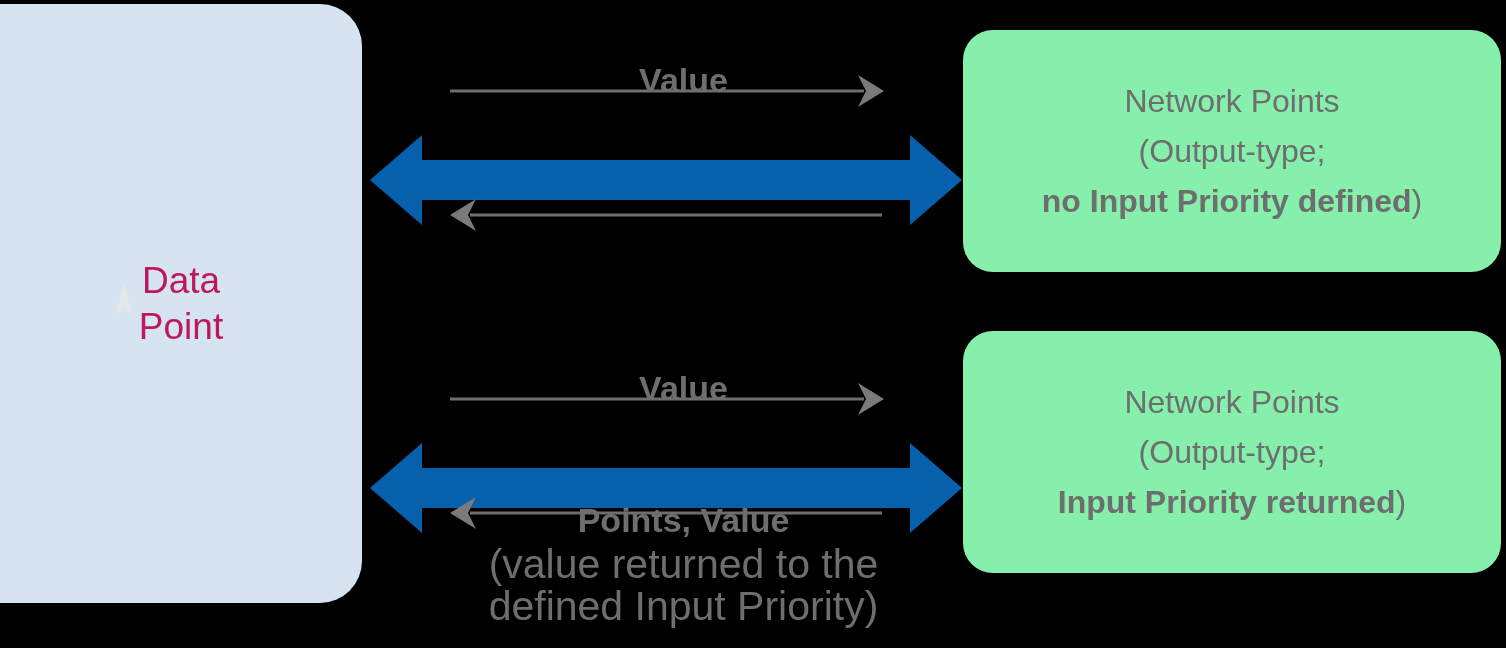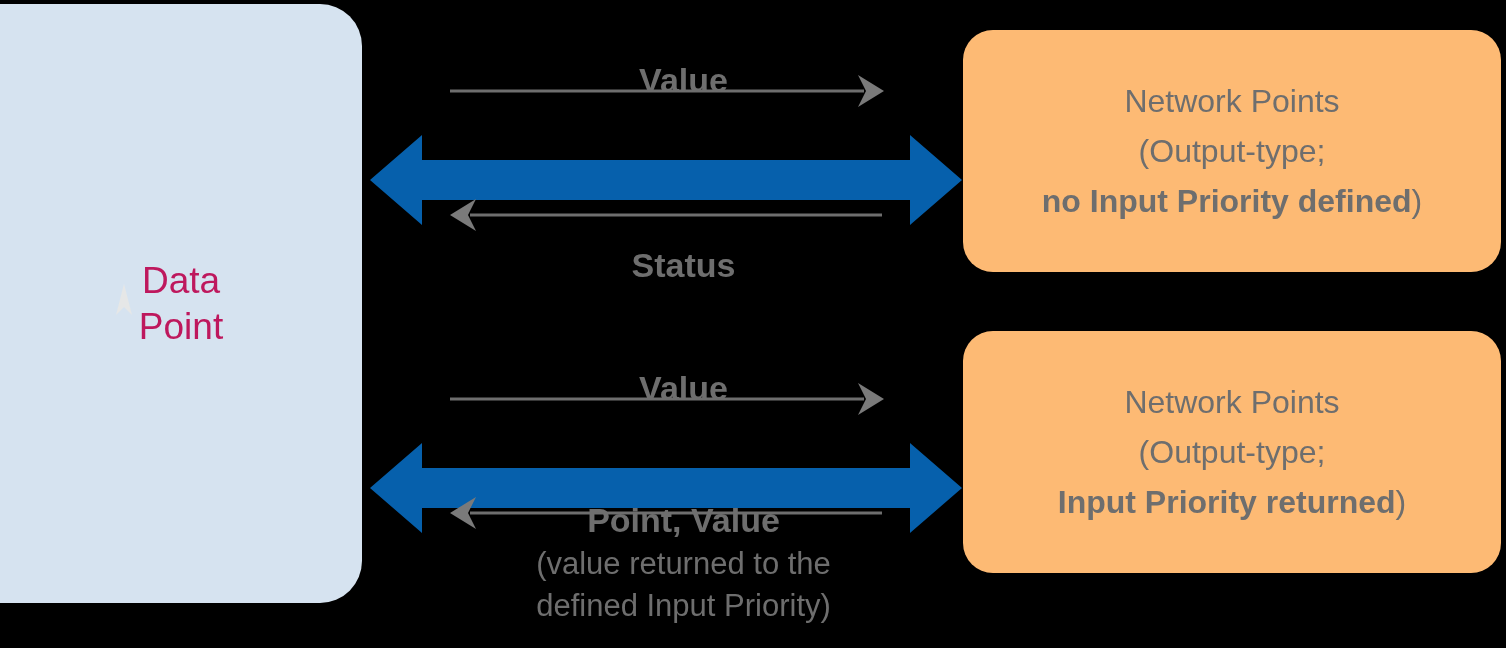--- a/index.html
+++ b/index.html
@@ -33,21 +33,21 @@
     top: 4px;
     width: 404px;
     height: 599px;
     background: #d6e3f0;
     border-radius: 42px;
   }
 
   .box-network {
     width: 538px;
     height: 242px;
-    background: #fdba74;
+    background: #86efac;
     border-radius: 30px;
     left: 963px;
   }
   .box-network.top    { top: 30px; }
   .box-network.bottom { top: 331px; }
 
   
   .dp-text {
     color: #be185d;
     font-size: 37px;
@@ -92,21 +92,21 @@
     width: 615px;
     left: 16px;
     white-space: pre-line;
   }
   .cap-strong {
     font-size: 34px;
     font-weight: 700;
     line-height: 40px;
   }
   .cap-note {
-    font-size: 31px;
+    font-size: 41px;
     font-weight: 400;
     line-height: 42px;
   }
 
   .cap-value-top    { top: 30px;  }
   .cap-status-top   { top: 215px; }
   .cap-value-bot    { top: 30px;  }
   .cap-status-bot   { top: 162px; }
   .cap-note-bot     { top: 205px; }
 </style>
@@ -160,21 +160,20 @@
                  L62 170 L62 195 Z" fill="#0660ac"></path>
       </g>
 
       <g>
         <line x1="110" y1="185" x2="522" y2="185" stroke="#6e6e6e" stroke-width="3"></line>
         <path d="M116 169 L90 185 L116 201 L108 185 Z" fill="#7a7a7a"></path>
       </g>
     </svg>
 
     <div class="cap cap-strong cap-value-top">Value</div>
-    <div class="cap cap-strong cap-status-top">Status</div>
   </div>
 
   <div class="arrow-group bottom-group">
 
     <svg class="arrow-svg" width="615" height="245" viewBox="0 0 615 245" xmlns="http://www.w3.org/2000/svg">
 
       <g>
         <line x1="90" y1="61" x2="504" y2="61" stroke="#6e6e6e" stroke-width="3"></line>
         <path d="M498 45 L524 61 L498 77 L506 61 Z" fill="#7a7a7a"></path>
       </g>
@@ -188,18 +187,18 @@
                  L62 170 L62 195 Z" fill="#0660ac"></path>
       </g>
 
       <g>
         <line x1="110" y1="175" x2="522" y2="175" stroke="#6e6e6e" stroke-width="3"></line>
         <path d="M116 159 L90 175 L116 191 L108 175 Z" fill="#7a7a7a"></path>
       </g>
     </svg>
 
     <div class="cap cap-strong cap-value-bot">Value</div>
-    <div class="cap cap-strong cap-status-bot">Point, Value</div>
+    <div class="cap cap-strong cap-status-bot">Points, Value</div>
     <div class="cap cap-note cap-note-bot">(value returned to the
 defined Input Priority)</div>
   </div>
 
 </div>
 
 </body></html>

